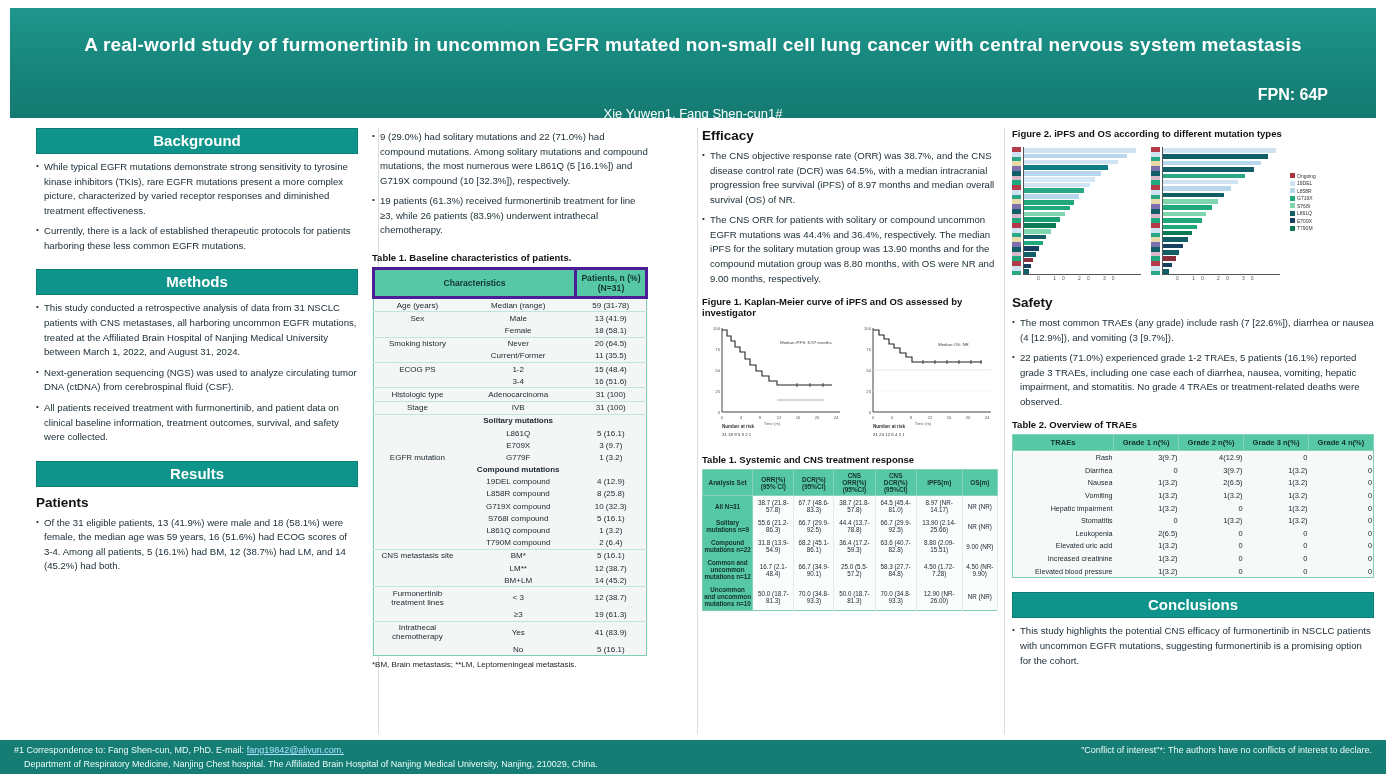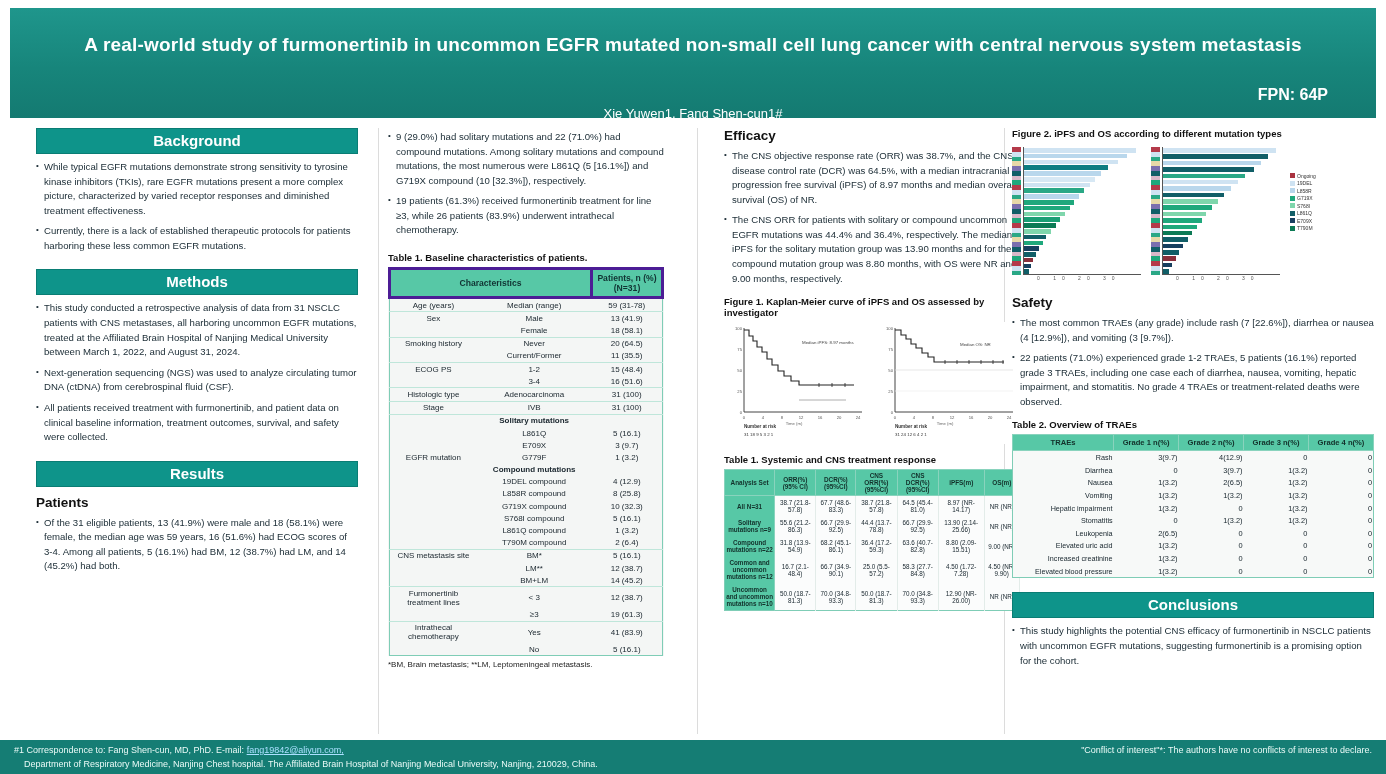--- a/index.html
+++ b/index.html
@@ -18,22 +18,22 @@
   
   .footer { position:absolute; left:0; right:0; bottom:0; height:34px; background:#157d74; color:#eafaf7; font-size:9px; }
   .footer .l1 { position:absolute; left:14px; top:5px; }
   .footer .l2 { position:absolute; left:24px; top:19px; }
   .footer .conflict { position:absolute; right:14px; top:5px; }
   .footer a.email { color:#abe0ff; text-decoration:underline; cursor:pointer; }
 
   
   .col { position:absolute; top:128px; bottom:40px; overflow:hidden; color:#1c2b33; }
   .col1 { left:36px;  width:322px; }
-  .col2 { left:388px; width:276px; }
-  .col3 { left:724px; width:296px; }
+  .col2 { left:372px; width:276px; }
+  .col3 { left:702px; width:296px; }
   .col4 { left:1012px; width:362px; }
   .vdiv { position:absolute; top:128px; bottom:40px; width:1px; background:#dcdcdc; }
 
   .secbar { background:#0e948a; color:#fff; font-weight:bold; font-size:15px; text-align:center; padding:3px 0 4px; border:1px solid #0a7d74; }
   .subhead { font-weight:bold; font-size:13.5px; color:#111; margin:8px 0 4px; }
   .bullet { position:relative; font-size:9.6px; line-height:1.52; padding-left:8px; margin-top:6px; color:#20313a; }
   .bullet::before { content:"•"; position:absolute; left:0; top:0; font-size:8px; }
   .caption { font-weight:bold; font-size:9.5px; margin:10px 0 4px; color:#111; }
   .footnote { font-size:8px; margin-top:4px; color:#222; }
 

